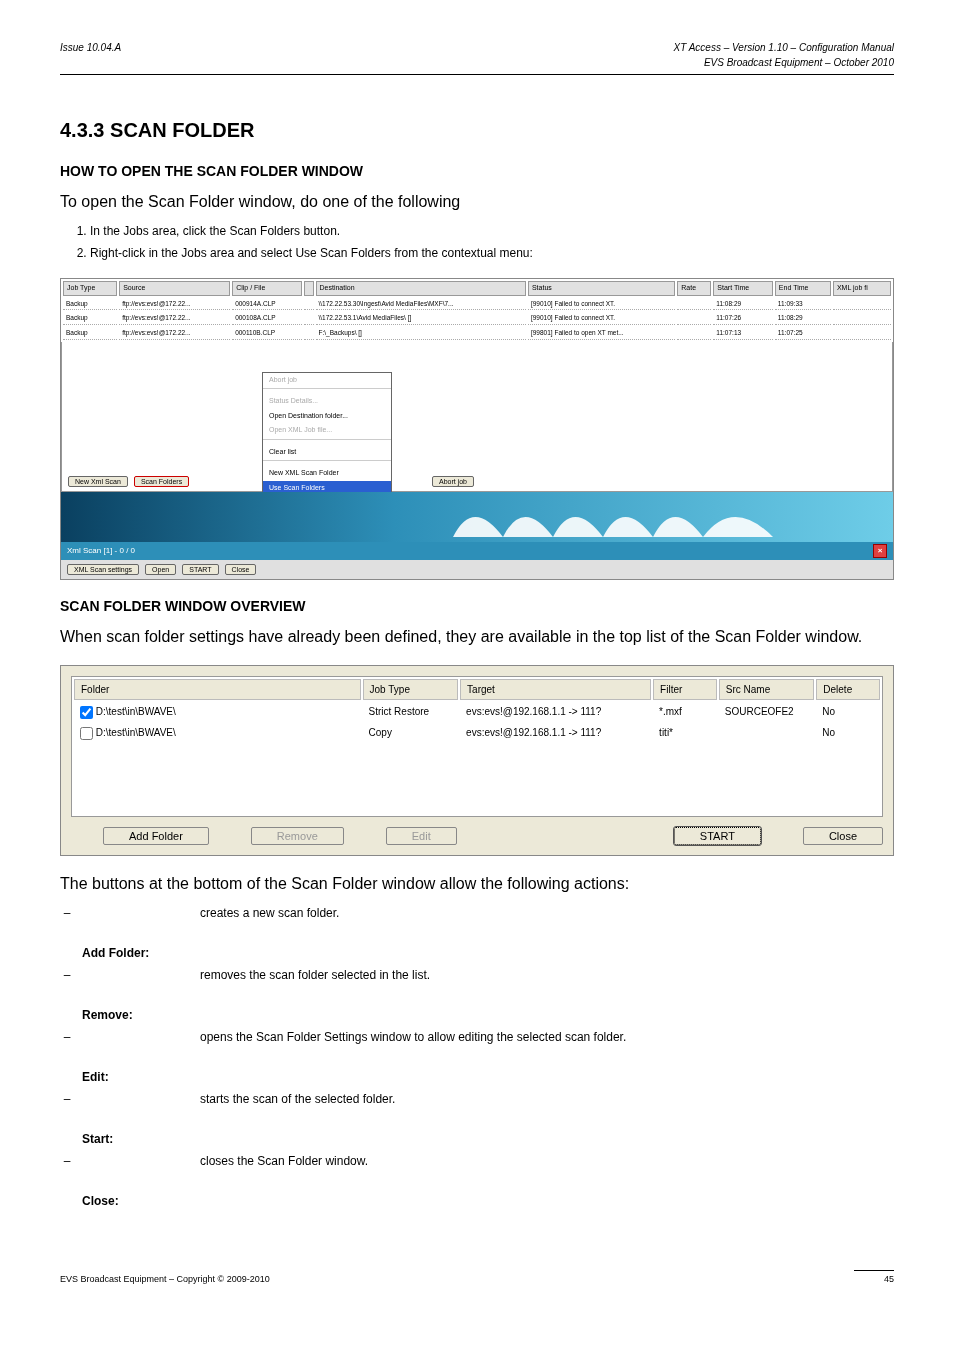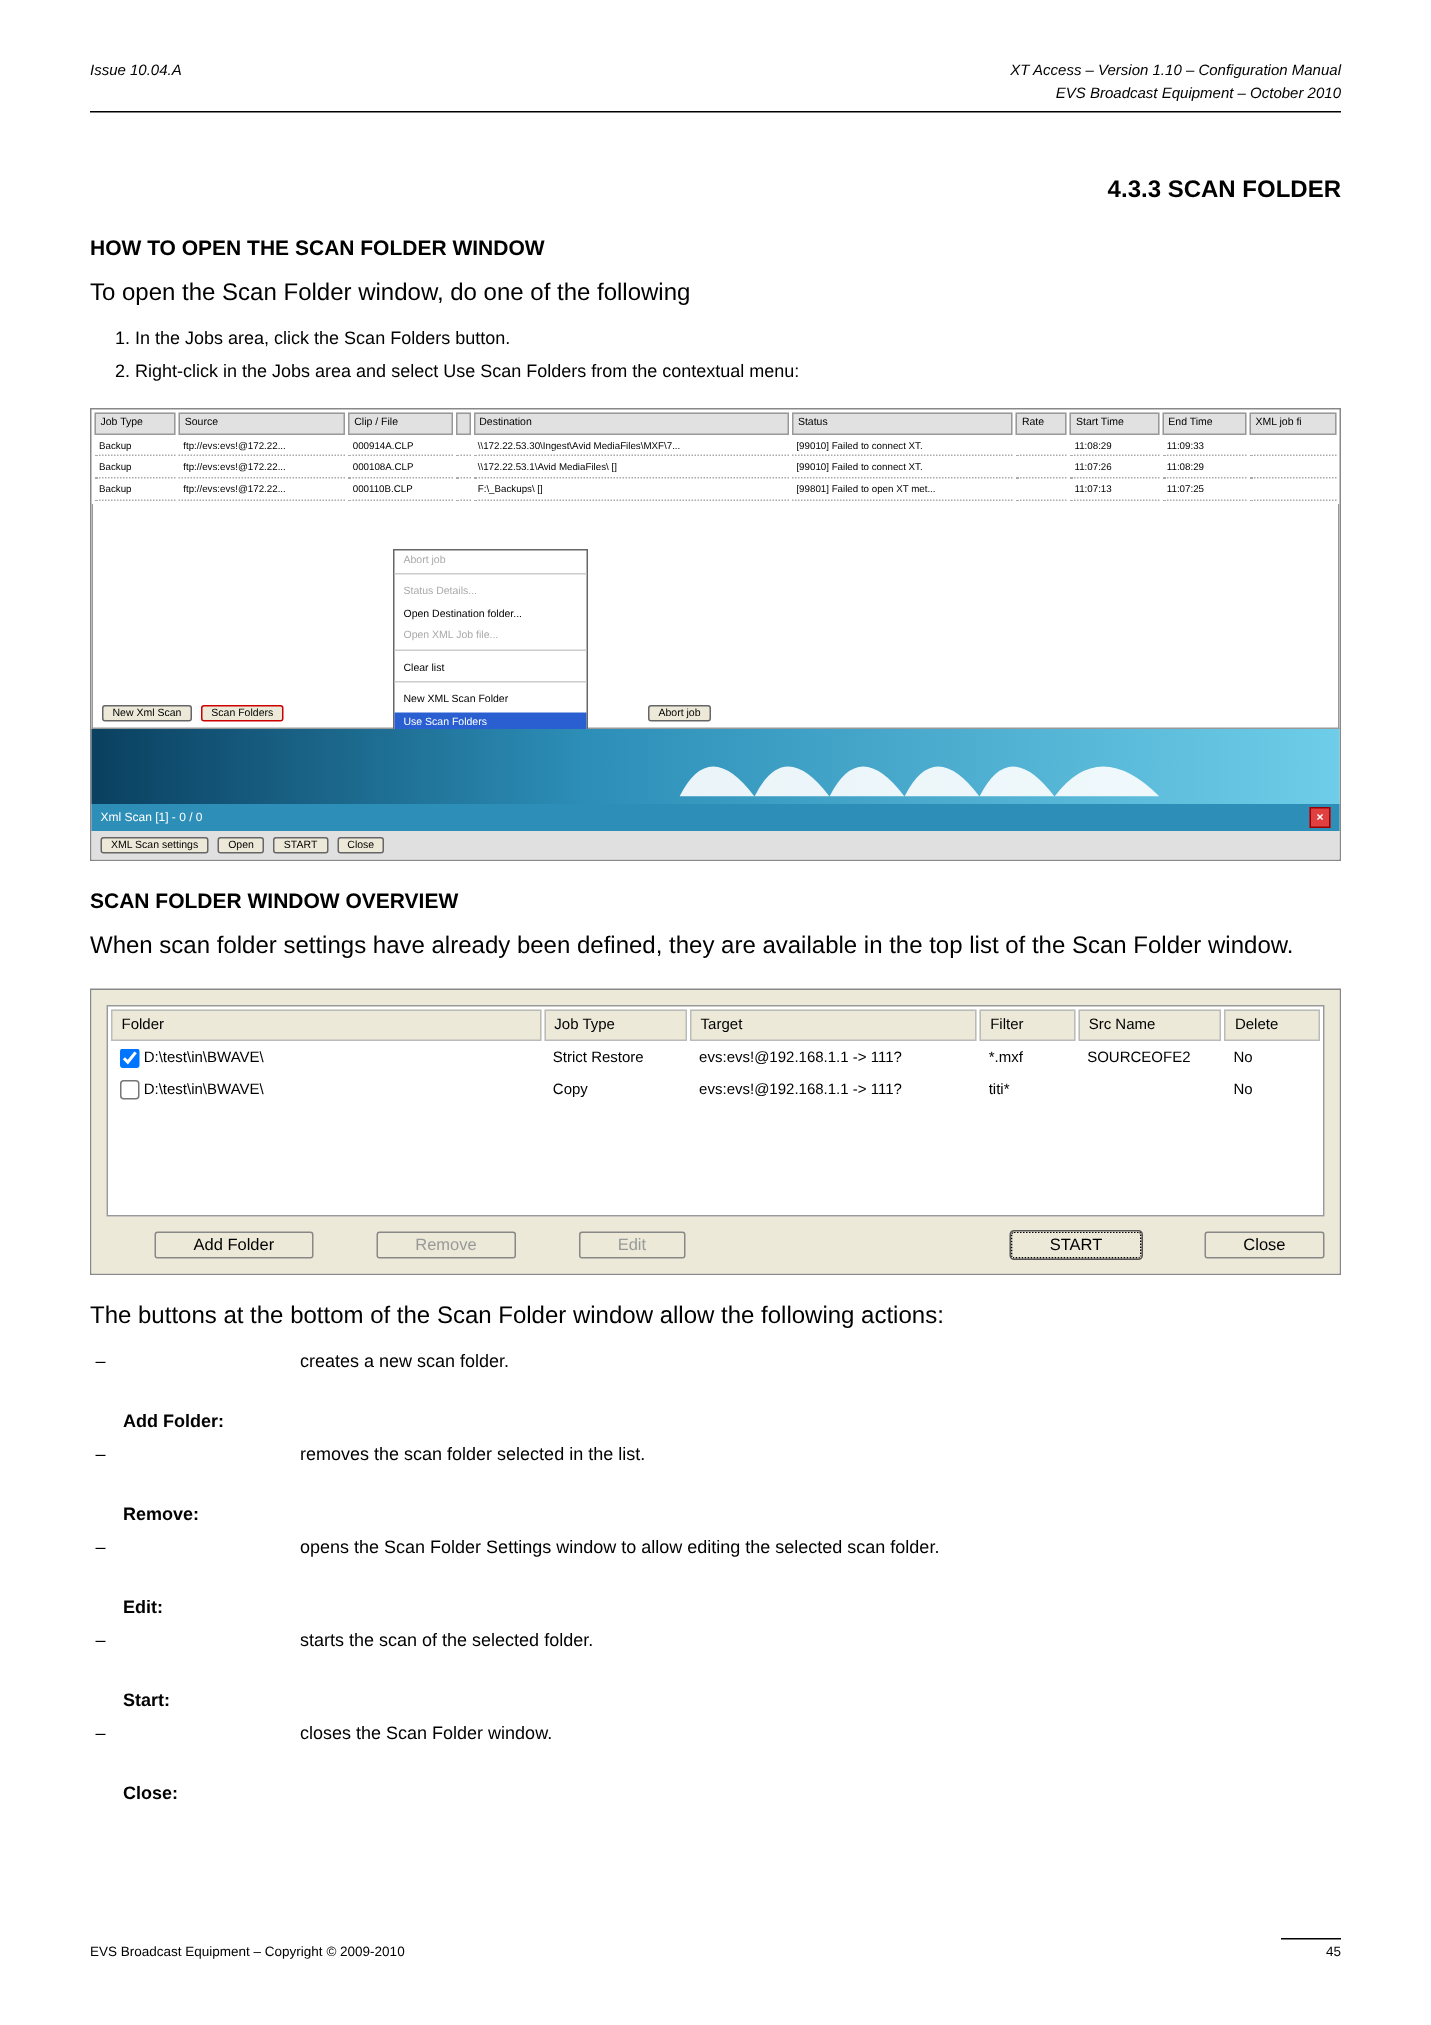--- a/index.html
+++ b/index.html
@@ -8,21 +8,21 @@
     background: #fff;
     color: #000;
     width: 954px;
     margin: 0 auto;
     padding: 40px 60px;
     font-size: 13px;
     line-height: 1.5;
   }
   .header-row { display: flex; justify-content: space-between; font-size: 10px; margin-bottom: 4px; font-style: italic; }
   hr.topline { border: none; border-top: 1px solid #000; margin-bottom: 40px; }
-  h2 { font-size: 16px; font-weight: bold; margin: 20px 0 8px 0; text-align: right; }
+  h2 { font-size: 20px; font-weight: bold; margin: 20px 0 8px 0; }
   h3 { font-size: 14px; font-weight: bold; margin: 16px 0 8px 0; text-transform: uppercase; }
   p { margin: 8px 0; font-size: 16px; }
   ol { margin: 8px 0 8px 30px; font-size: 12px; }
   ol li { margin: 4px 0; }
   .screenshot { margin: 16px 0; border: 1px solid #888; }
   .app1 { width: 100%; }
   .app1-grid { width:100%; }
   .app1-grid th { background: #e1e1e1; font-size: 7px; text-align:left; padding:1px 3px; font-weight:normal; border:1px solid #999;}
   .app1-grid td { font-size: 6.5px; padding:1px 3px; border-bottom:1px dotted #aaa;}
   .app1-body { position: relative; height: 150px; background:#fff; border:1px solid #999; border-top:none;}
@@ -47,21 +47,21 @@
   .scan2-grid .spacer td { height:70px; }
   .scan2-bot { display:flex; justify-content:space-between; margin-top:10px;}
   .scan2-bot .left, .scan2-bot .right { display:flex; gap:10px; }
   .scan2-btn { font-size:11px; padding:2px 25px; background:#ece9d8; border:1px solid #888; border-radius:2px; cursor:pointer;margin-left:32px;}
   .scan2-btn.disabled { color:#999; }
   .scan2-btn.focus { border:1px dotted #000; outline:1px solid #555;}
   .note-list { margin:8px 0; }
   .note-item { display:flex; gap:8px; margin:4px 0; font-size:12px;}
   .note-item .dash { width:14px; text-align:center;}
   .note-item .label { font-weight:bold; min-width:110px;margin-top:40px;}
-  .pagefoot { display:flex; justify-content:space-between; align-items:flex-end; margin-top:88px; font-size:9px;}
+  .pagefoot { display:flex; justify-content:space-between; align-items:flex-end; margin-top:60px; font-size:9px;}
   .pagefoot .right { text-align:right; }
   .pagefoot .right .pn { border-top:1px solid #000; padding-top:2px; display:inline-block; min-width:40px;}
   input[type=checkbox]{ vertical-align:middle; }
 </style>
 </head>
 <body>
 
 <div class="header-row">
   <span>Issue 10.04.A</span>
   <span style="white-space:pre; text-align:right;">XT Access – Version 1.10 – Configuration Manual

